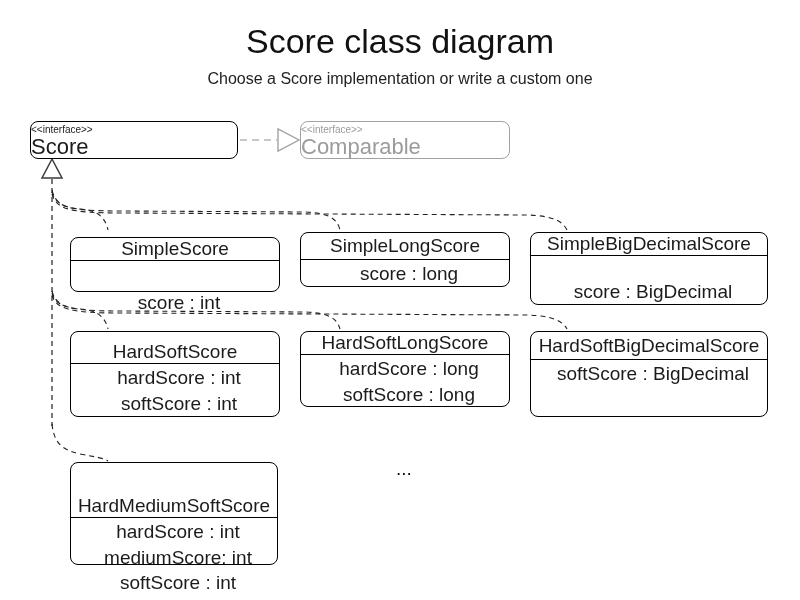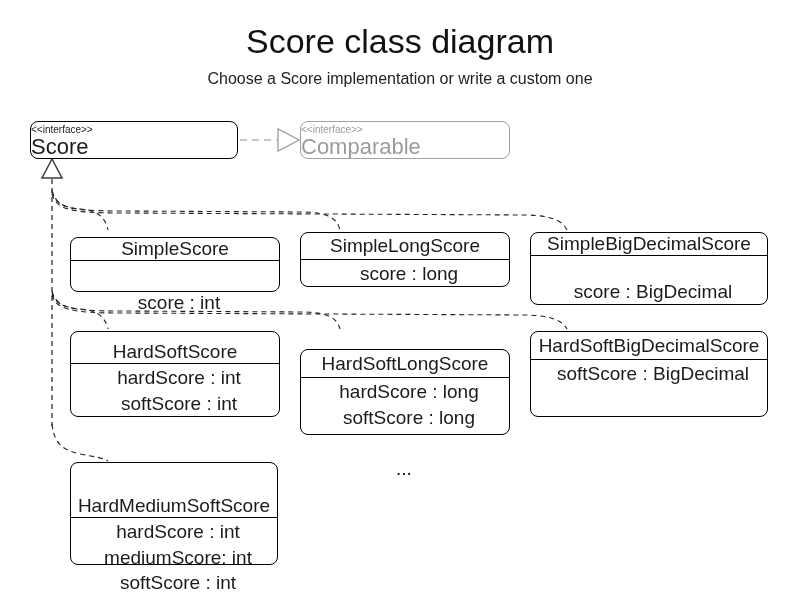--- a/index.html
+++ b/index.html
@@ -37,21 +37,21 @@
     display:flex;align-items:center;justify-content:center;
   }
   .uml-attrs{padding:1px 0 0 8px;text-align:center;}
   .attr{font-size:19px;line-height:25.5px;white-space:nowrap;}
   
   #c0{left:70px;top:237px;width:210px;height:55px;gap:28px;} #c0 .uml-name{height:26px;}
   #c1{left:300px;top:232px;width:210px;height:55px;} #c1 .uml-name{height:26px;}
   #c2{left:530px;top:232px;width:238px;height:73px;gap:22px;} #c2 .uml-name{height:26px;}
   
   #c3{left:70px;top:331px;width:210px;height:86px;} #c3 .uml-name{height:27px;margin-top:8px;}
-  #c4{left:300px;top:331px;width:210px;height:86px;margin-top:18px;} #c4 .uml-name{height:27px;}
+  #c4{left:300px;top:331px;width:210px;height:76px;} #c4 .uml-name{height:27px;}
   #c5{left:530px;top:331px;width:238px;height:86px;} #c5 .uml-name{height:27px;}
   
   #c6{left:70px;top:462px;width:208px;height:103px;} #c6 .uml-name{height:26px;margin-top:32px;}
   
   .ellipsis{position:absolute;left:396px;top:458px;font-size:19px;color:#111;}
 </style>
 </head>
 <body>
 
 <div class="canvas">

